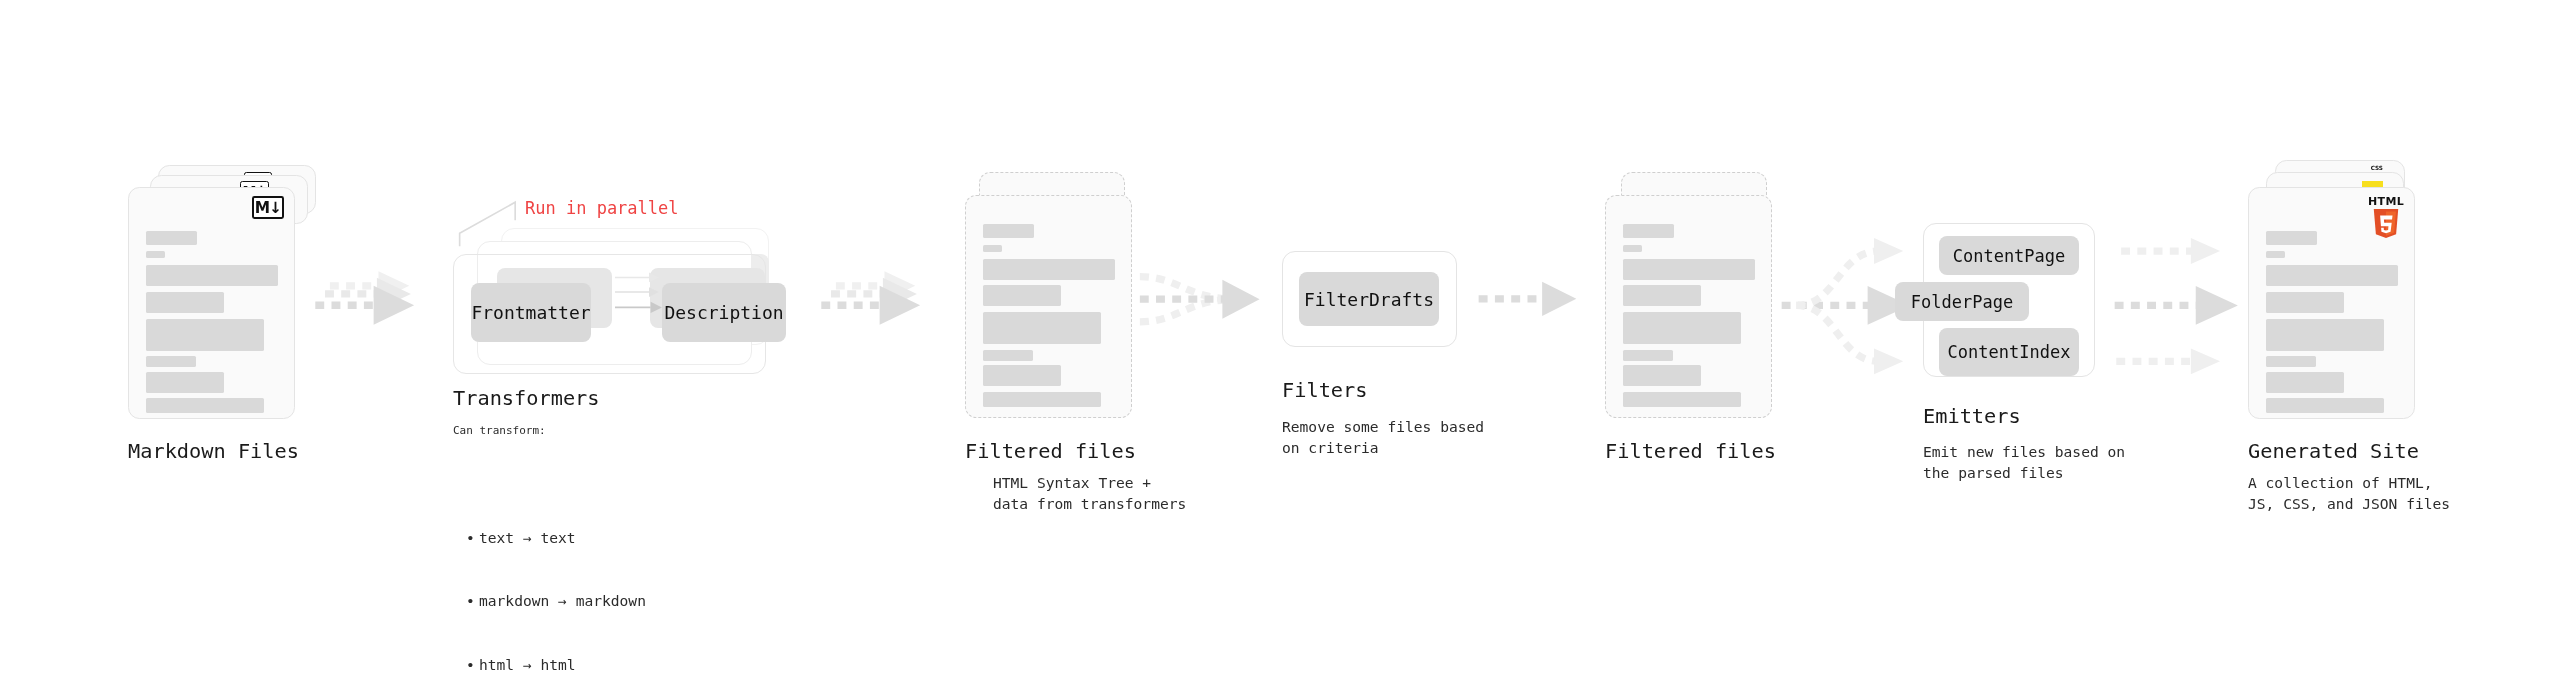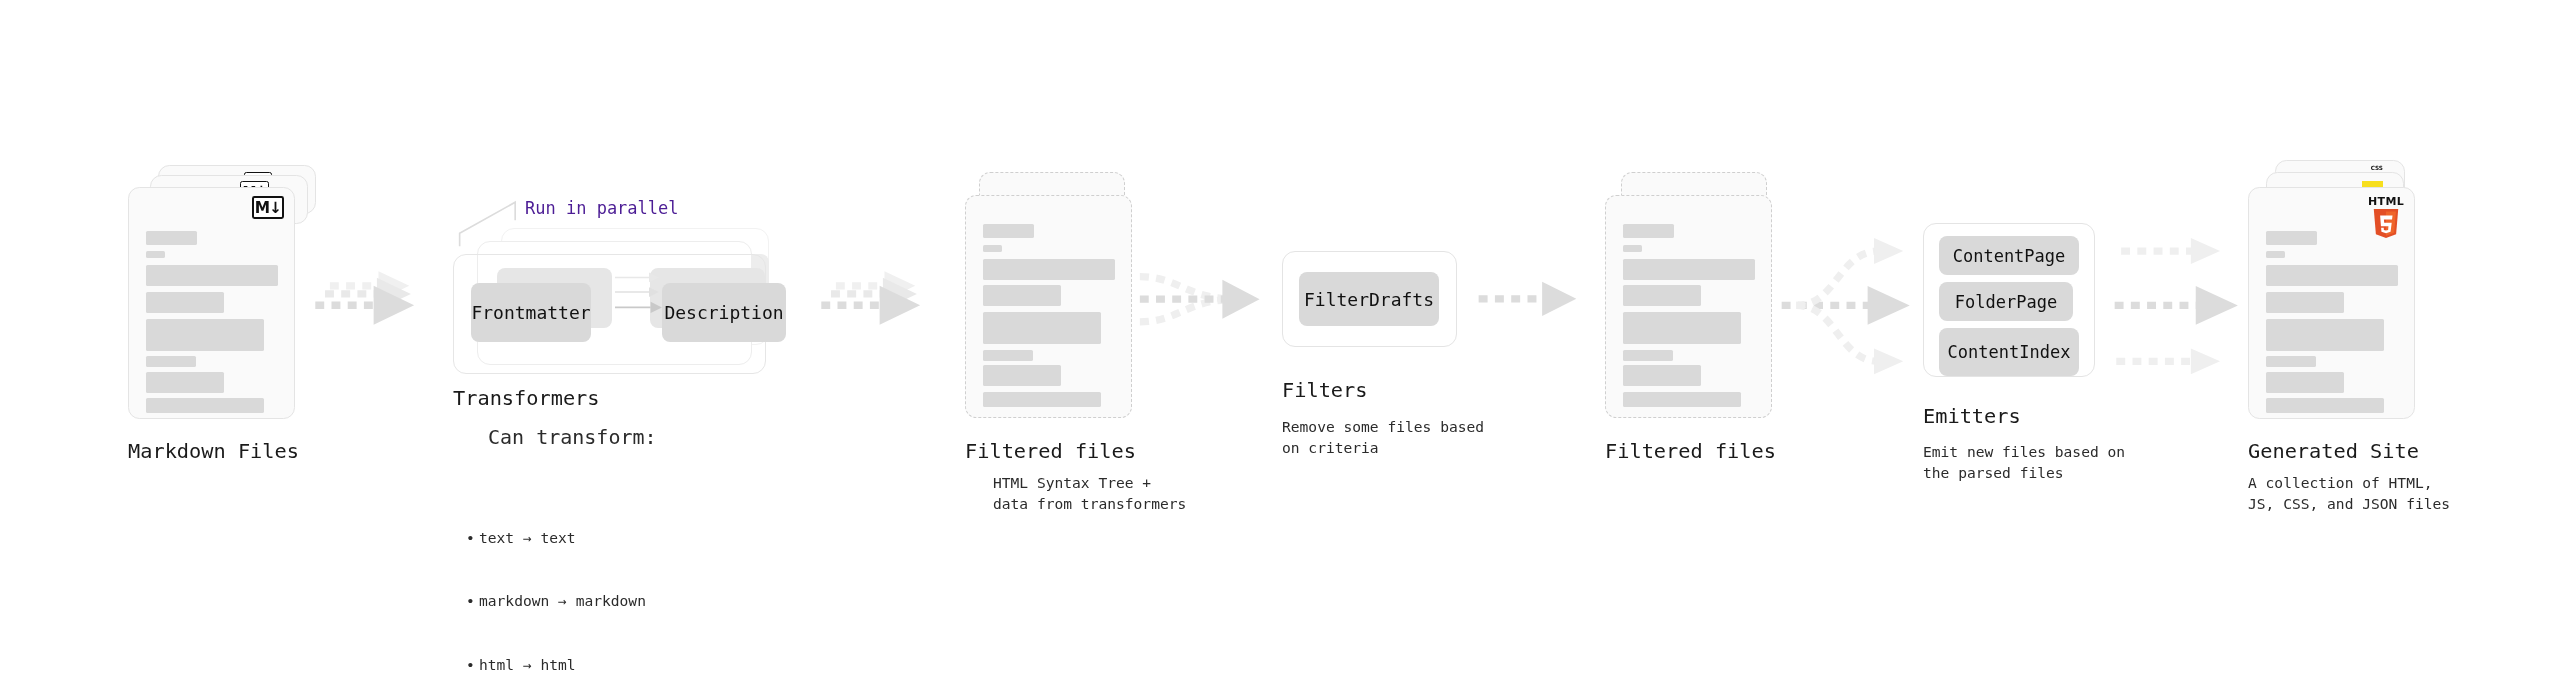--- a/index.html
+++ b/index.html
@@ -89,21 +89,21 @@
     letter-spacing:0px;
   }
   .sub{
     position:absolute;
     color:#2b2b2b;
     white-space:pre;
     line-height:1.45;
   }
   .note{
     position:absolute;
-    color:#4c1d95;
+    color:#ef4444;
     white-space:nowrap;
   }
   ul.blist{margin:0;padding:0 0 0 13px;list-style:none;}
   ul.blist li{position:relative;white-space:pre;}
   ul.blist li:before{
     content:"\2022";position:absolute;left:-13px;color:#2b2b2b;
   }
   svg{display:block;overflow:visible;}
 </style>
 </head>
@@ -175,21 +175,21 @@
           <line x1="0" y1="46" x2="44" y2="46" stroke="#c9c9c9"></line>
           <polygon points="44,39 58,46 44,53" fill="#c9c9c9"></polygon>
         </g>
       </svg>
     </div>
 
     <div class="pill" style="left:471px;top:283px;width:120px;height:59px;font-size:18px;">Frontmatter</div>
     <div class="pill" style="left:662px;top:283px;width:124px;height:59px;font-size:18px;">Description</div>
 
     <div class="title" style="left:453px;top:386px;font-size:20.3px;">Transformers</div>
-    <div class="sub" style="left:453px;top:423px;font-size:20px;margin-left:35px;">Can transform:</div>
+    <div class="sub" style="left:453px;top:423px;font-size:11px;">Can transform:</div>
     <div class="sub" style="left:466px;top:442px;font-size:14.6px;">
       <ul class="blist">
         <li>text → text</li>
         <li>markdown → markdown</li>
         <li>html → html</li>
       </ul>
     </div>
   </div>
 
   <div class="abs" style="left:813px;top:268px;">
@@ -272,21 +272,21 @@
       </g>
       <path d="M116 10 L152 26 L116 42 Z" fill="#efefef"></path>
       <path d="M108 69 L160 93 L108 117 Z" fill="#dcdcdc"></path>
       <path d="M116 146 L152 162 L116 178 Z" fill="#efefef"></path>
     </svg>
   </div>
 
   <div>
     <div class="groupbox" style="left:1923px;top:223px;width:172px;height:154px;"></div>
     <div class="pill" style="left:1939px;top:236px;width:140px;height:39px;font-size:17px;">ContentPage</div>
-    <div class="pill" style="left:1939px;top:282px;width:134px;height:39px;font-size:17px;">FolderPage</div>
+    <div class="pill" style="left:1895px;top:282px;width:134px;height:39px;font-size:17px;">FolderPage</div>
     <div class="pill" style="left:1939px;top:328px;width:140px;height:48px;font-size:17px;">ContentIndex</div>
     <div class="title" style="left:1923px;top:404px;font-size:20.3px;">Emitters</div>
     <div class="sub" style="left:1923px;top:441px;font-size:14.6px;">Emit new files based on
 the parsed files</div>
   </div>
 
   <div class="abs" style="left:2113px;top:230px;">
     <svg width="146" height="150" viewBox="0 0 180 185">
       <g fill="none" stroke-width="9" stroke-dasharray="11 9">
         <line x1="10" y1="26" x2="102" y2="26" stroke="#efefef"></line>

